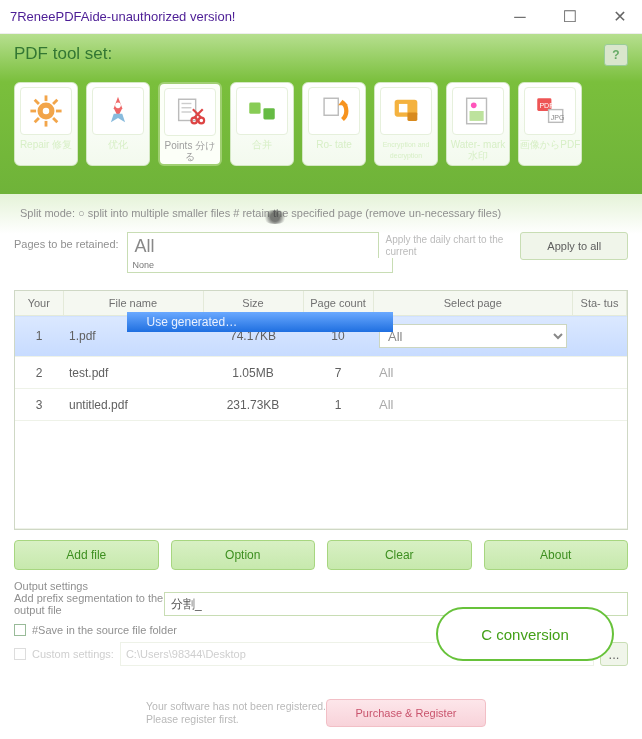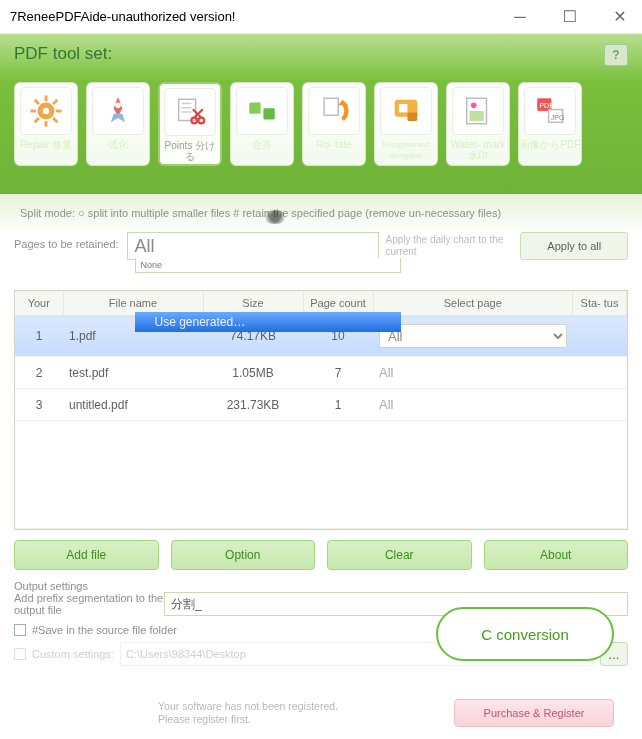--- a/index.html
+++ b/index.html
@@ -12,21 +12,21 @@
     font-size: 12px;
   }
   .titlebar {
     height: 34px;
     display:flex;
     align-items:center;
     justify-content: space-between;
     padding: 0 8px 0 10px;
     border-bottom: 1px solid #eee;
   }
-  .titlebar-left { color:#000000; font-size:13px; }
+  .titlebar-left { color:#4c1d95; font-size:13px; }
   .titlebar-controls { display:flex; gap:22px; align-items:center; }
   .tbc { width:28px; height:28px; display:flex;align-items:center;justify-content:center; color:#666; font-size:16px;}
   .header {
     background: linear-gradient(180deg,#b6df8f 0%, #7abf3c 30%, #6fb339 100%);
     height: 160px;
     position:relative;
     padding: 10px 26px 0 14px;
   }
   .header h2 { color:#373; font-size:17px; font-weight:normal; }
   .help-badge {
@@ -59,21 +59,21 @@
     position:relative;
   }
   .splitmode { color:#909090; font-size:11px; line-height:14px; padding:2px 6px;}
   .pages-row{ display:flex; align-items:flex-start; gap:6px; margin-top:10px;}
   .pages-label{ color:#909090; font-size:11px; padding-top:6px; width:110px;}
   .pages-input-wrap{ position:relative; flex:1;}
   .pages-input{
     width:252px; height:28px; border:1px solid #c8ddb4; font-size:18px; color:#888; padding:0 6px;
   }
   .dropdown-sim{
-    position:absolute; top:26px; left:8px; width:266px; z-index:5;
+    position:absolute; top:26px; left:0; width:266px; z-index:5;
   }
   .dropdown-row1{ background:#fff; border:1px solid #c8ddb4; border-top:none; font-size:9px; color:#777; padding:2px 4px; line-height:10px;}
   .dropdown-row2{ background:linear-gradient(180deg,#6aa9ff,#1f6fe0); color:#eaf1ff; font-size:12px; padding:3px 19px;margin-top:39px;}
   .apply-hint{ color:#bbb; font-size:10px; width:132px; line-height:12px; padding-top:2px;}
   .apply-all-btn{
     width:110px; height:28px; background:#f0f5ea; border:1px solid #c8ddb4; border-radius:3px;
     color:#5e5e5e; font-size:11px;
   }
   .table-wrap{ margin-top:30px; border:1px solid #cfd8c5; background:#fff;}
   table{ width:100%; border-collapse:collapse; table-layout:fixed;}
@@ -109,22 +109,22 @@
   .custom-row{ display:flex; align-items:center; gap:6px; margin-top:6px;}
   .custom-label{ color:#cfcfcf;}
   .custom-input{ flex:1; height:24px; border:1px solid #eef2e8; color:#cfcfcf; font-size:11px; padding:0 5px;}
   .browse-btn{ width:28px; height:24px; background:#f0f5ea; border:1px solid #c8ddb4; border-radius:3px; font-size:13px; color:#666;}
   .convert-btn{
     position:absolute; right:28px; bottom:78px;
     width:178px; height:54px; border:2px solid #67c23a; border-radius:27px;
     background:#fff; color:#43a018; font-size:15px; display:flex;align-items:center;justify-content:center;
   }
   .footer{
-    position:absolute; bottom:12px; left:0; right:0; padding:0 28px;
-    display:flex; justify-content:space-between; align-items:center;
+    position:absolute; bottom:12px; left:0; right:0; padding:0 16px;
+    display:flex; align-items:center;
   }
   .footer-msg{ color:#b9b9b9; font-size:10.5px; line-height:13px; margin-left:130px;}
   .register-btn{
     width:160px; height:28px; border:1px solid #f2bfc6; border-radius:4px;
     background:linear-gradient(180deg,#fde6ea,#f8d3da); color:#c9546d; font-size:11px; line-height:12px;
     display:flex;align-items:center;justify-content:center; text-align:center;
   }
   .dark-dot{ position:absolute; left:248px; top:6px; width:26px; height:14px; background:radial-gradient(circle,#222 30%,rgba(0,0,0,0)70%); border-radius:50%; opacity:.6;}
 </style>
 </head>

